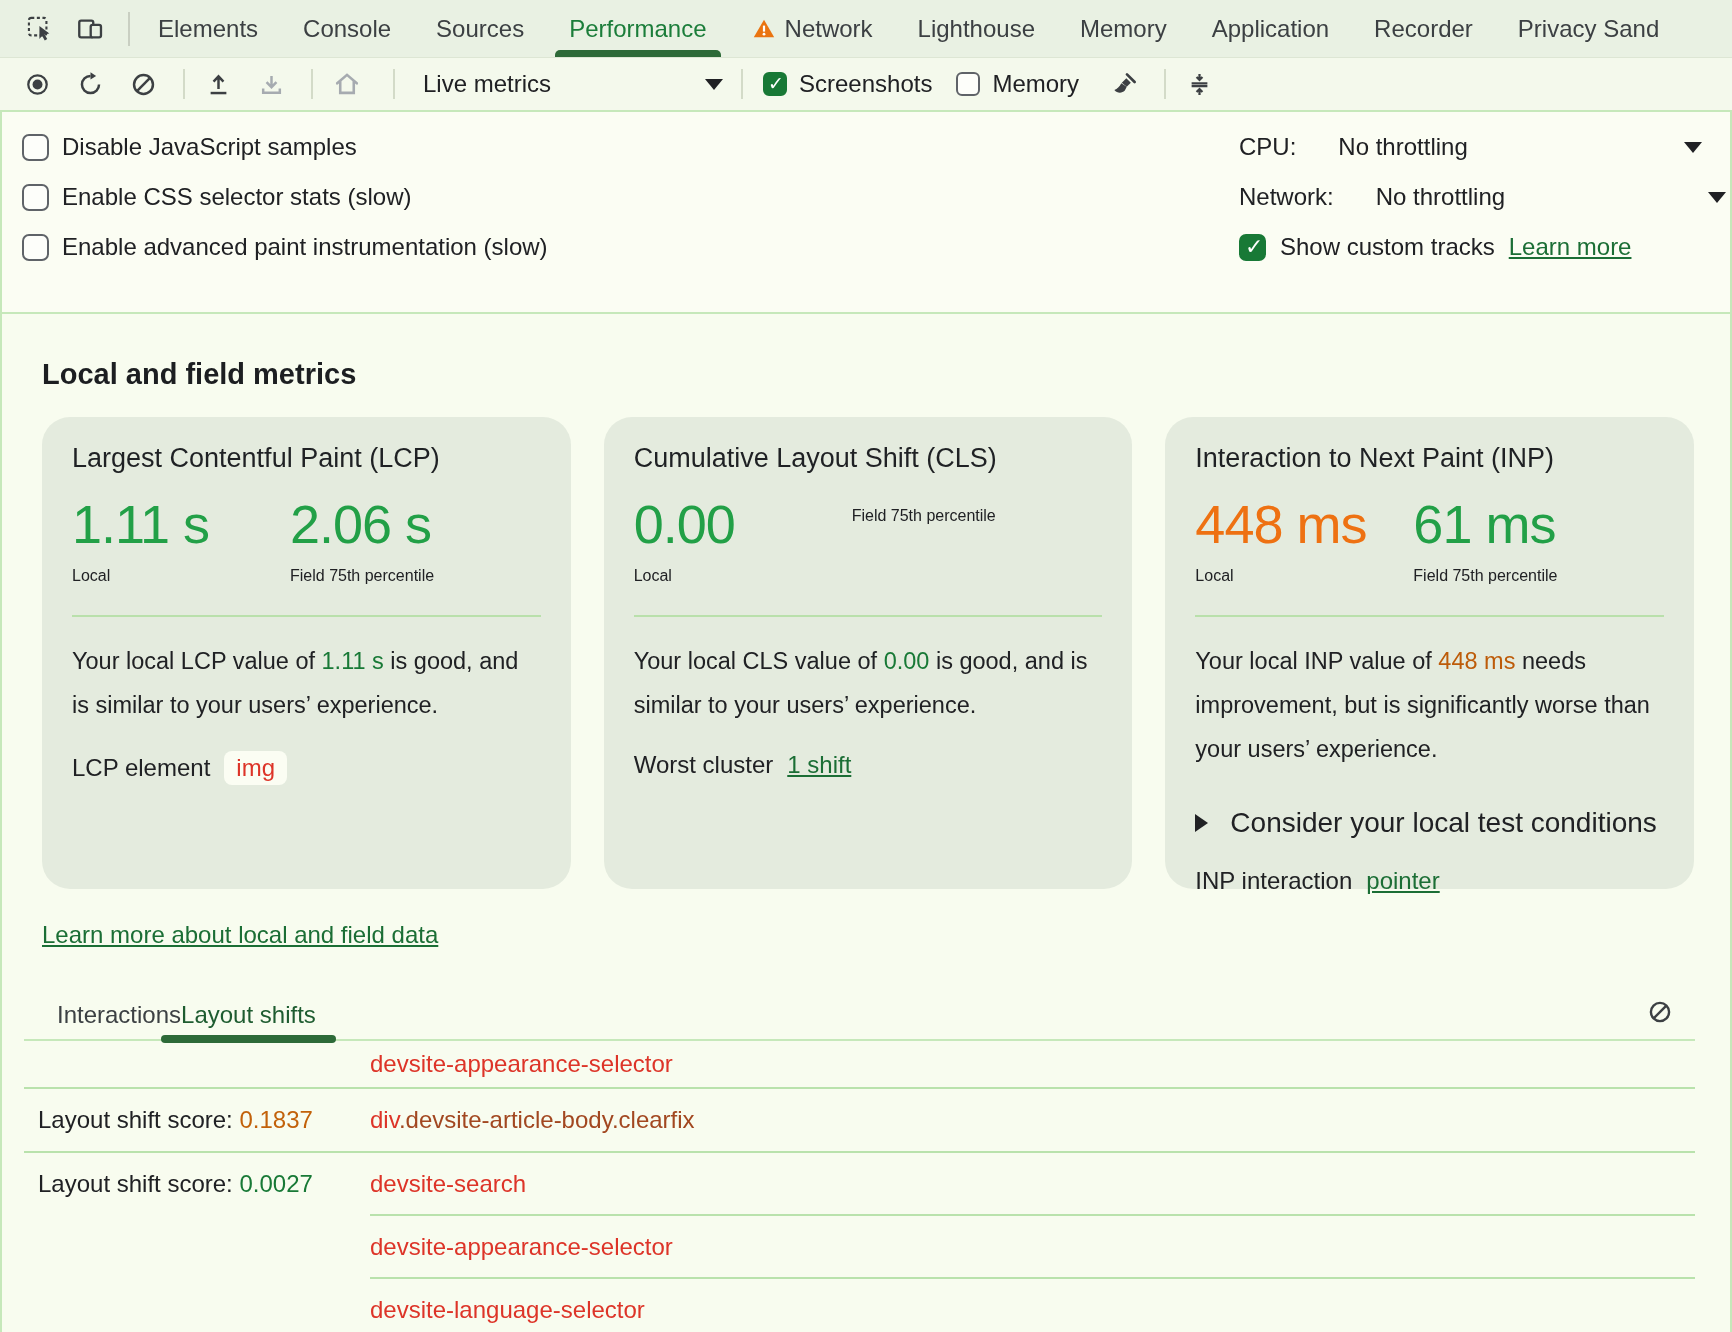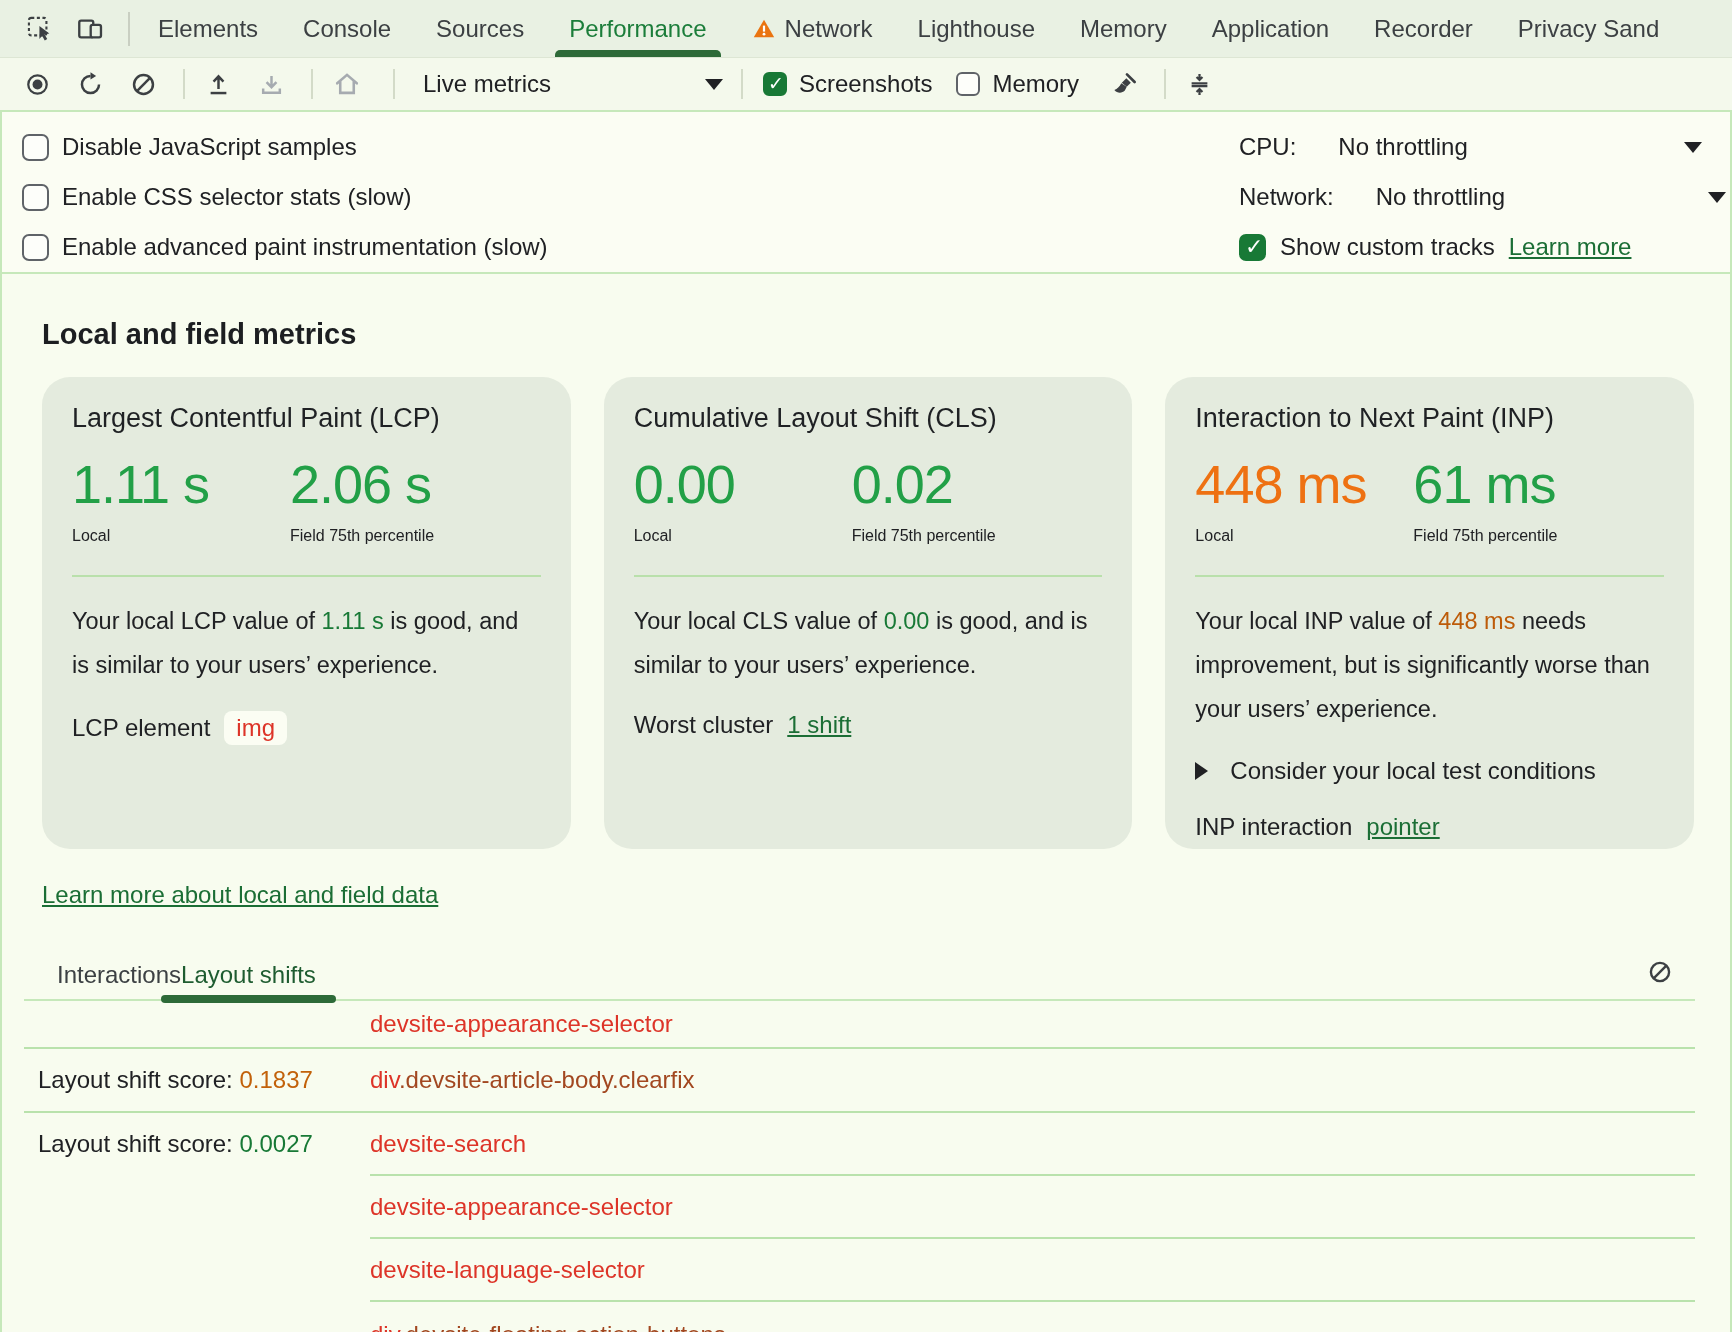--- a/index.html
+++ b/index.html
@@ -27,21 +27,21 @@
   .dropdown .caret{margin-left:auto;}
   .cb{width:24px;height:24px;border-radius:6px;border:2px solid #5f6368;background:#fdfefa;
       box-sizing:border-box;flex:none;position:relative;}
   .cb.checked{background:#187936;border-color:#187936;}
   .cb.checked::after{content:"\2713";position:absolute;left:3px;top:-2px;color:#fff;
       font-size:19px;font-weight:bold;}
   .tb-label{font-size:24px;margin:0 24px 0 12px;}
   
   .panelwrap{border-left:2px solid #c6e8ba;border-right:2px solid #c6e8ba;
              height:1223px;display:flex;flex-direction:column;box-sizing:border-box;}
-  .settings{height:164px;background:#fbfdf3;border-top:2px solid #c6e8ba;
+  .settings{height:204px;background:#fbfdf3;border-top:2px solid #c6e8ba;
             border-bottom:2px solid #c6e8ba;position:relative;box-sizing:border-box;
             padding:10px 0 0 20px;overflow:hidden;}
   .set-row{display:flex;align-items:center;height:50px;gap:13px;}
   .set-row .lbl{font-size:24px;}
   .set-cb{width:27px;height:27px;border-radius:7px;border:2.5px solid #5f6368;
           background:#fdfefa;box-sizing:border-box;flex:none;position:relative;}
   .set-cb.checked{background:#187936;border-color:#187936;}
   .set-cb.checked::after{content:"\2713";position:absolute;left:4px;top:-2px;color:#fff;
           font-size:22px;font-weight:bold;}
   .throttle{position:absolute;left:1237px;top:10px;right:28px;}
@@ -58,21 +58,21 @@
         padding:26px 30px;}
   .card h2{font-size:27px;font-weight:500;margin:0 0 20px 0;color:#1f2124;}
   .vals{display:grid;grid-template-columns:218px 1fr;margin-top:6px;}
   .bigval{font-size:54px;line-height:60px;letter-spacing:-1px;}
   .sublbl{font-size:16px;line-height:31px;margin-top:6px;max-width:150px;}
   .card .divider{height:2px;background:#b9e0ab;margin-top:24px;}
   .desc{font-size:23.5px;line-height:44px;margin-top:22px;width:468px;}
   .desc .dval{font-weight:500;}
   .cfooter{display:flex;align-items:center;gap:14px;margin-top:24px;font-size:24px;}
   .chip{background:#fbfdf3;border-radius:8px;padding:3px 12px;color:#dd3428;}
-  .expander{display:flex;align-items:center;gap:22px;margin-top:26px;font-size:24px;
+  .expander{display:flex;align-items:center;gap:22px;margin-top:36px;font-size:28px;
             font-weight:500;}
   .tri{width:0;height:0;border-top:9px solid transparent;border-bottom:9px solid transparent;
        border-left:13px solid #202124;display:inline-block;}
   .learnmore{display:inline-block;font-size:24px;margin:32px 0 0 40px;}
   
   .logtabs{margin:42px 35px 0 22px;height:48px;position:relative;
            border-bottom:2px solid #c6e8ba;display:flex;align-items:center;
            padding-left:33px;box-sizing:content-box;}
   .log-tab{position:relative;font-size:24px;font-weight:500;color:#3c4043;height:48px;
            display:flex;align-items:center;}
@@ -257,21 +257,20 @@
       </div>
 
       <div class="card">
         <h2>Cumulative Layout Shift (CLS)</h2>
         <div class="vals">
           <div>
             <div class="bigval" style="color: rgb(34, 160, 71);">0.00</div>
             <div class="sublbl">Local</div>
           </div>
           <div>
-            <div class="bigval" style="color: rgb(34, 160, 71);">0.02</div>
             <div class="sublbl">Field 75th percentile</div>
           </div>
         </div>
         <div class="divider"></div>
         <div class="desc">
           <span>Your local CLS value of </span><span class="dval" style="color: rgb(24, 121, 54);">0.00</span><span> is good, and is similar to your users’ experience.</span>
         </div>
         <div class="cfooter">
           <span>Worst cluster</span>
           <span class="link">1 shift</span>

